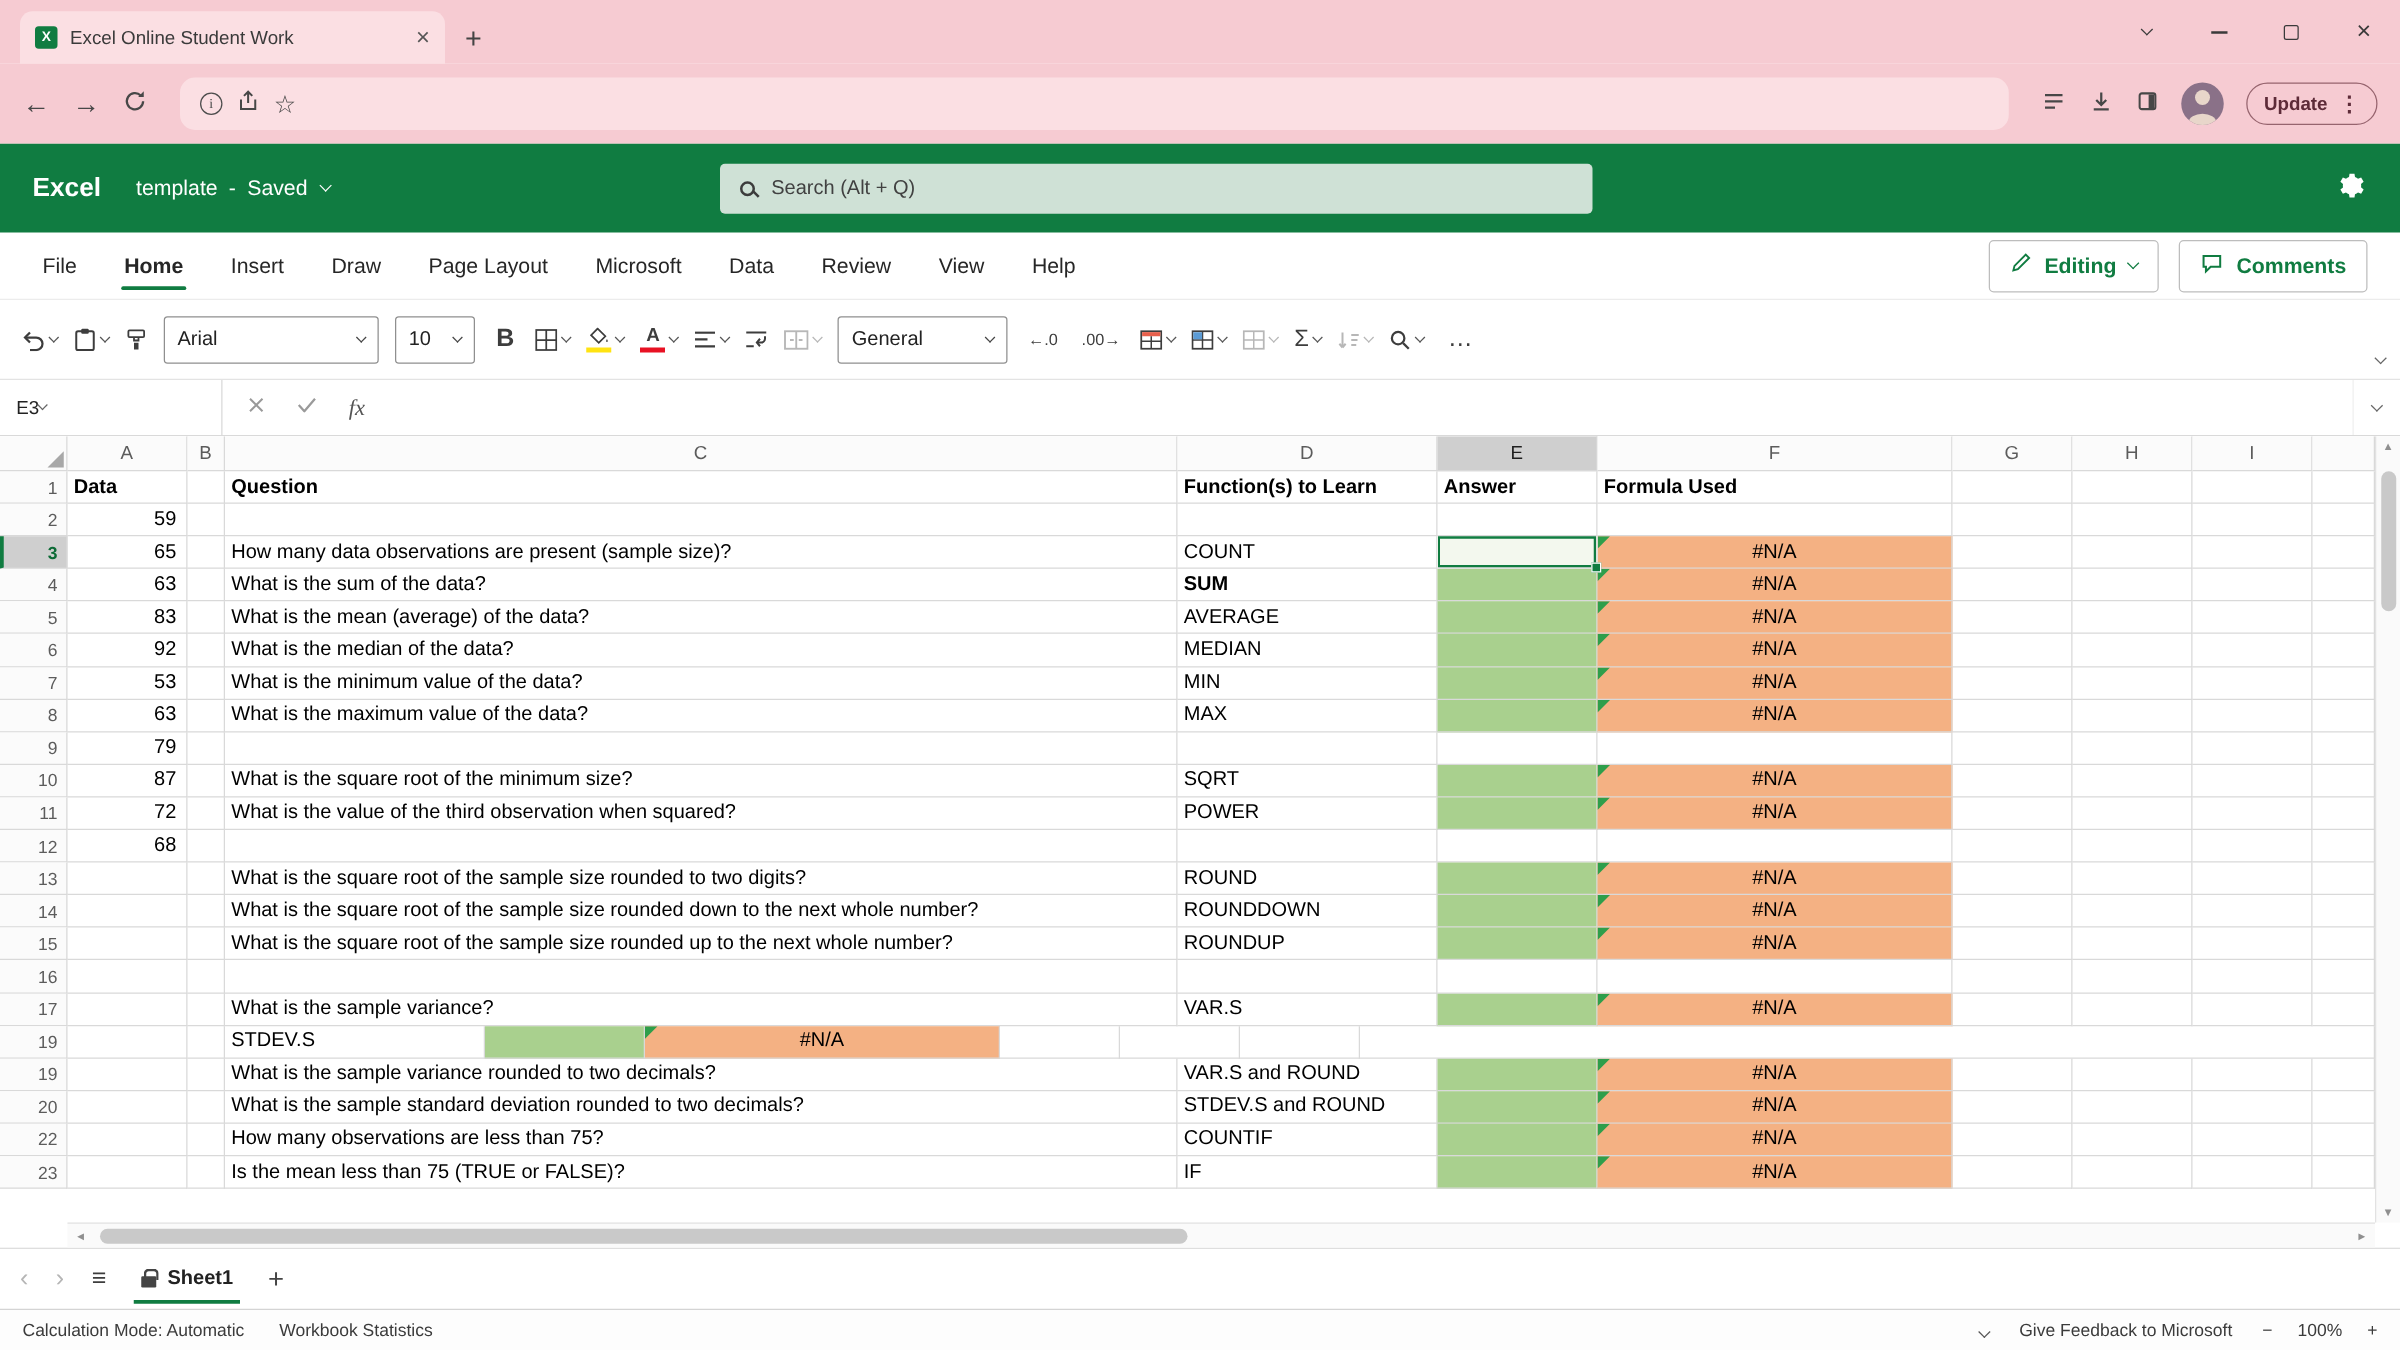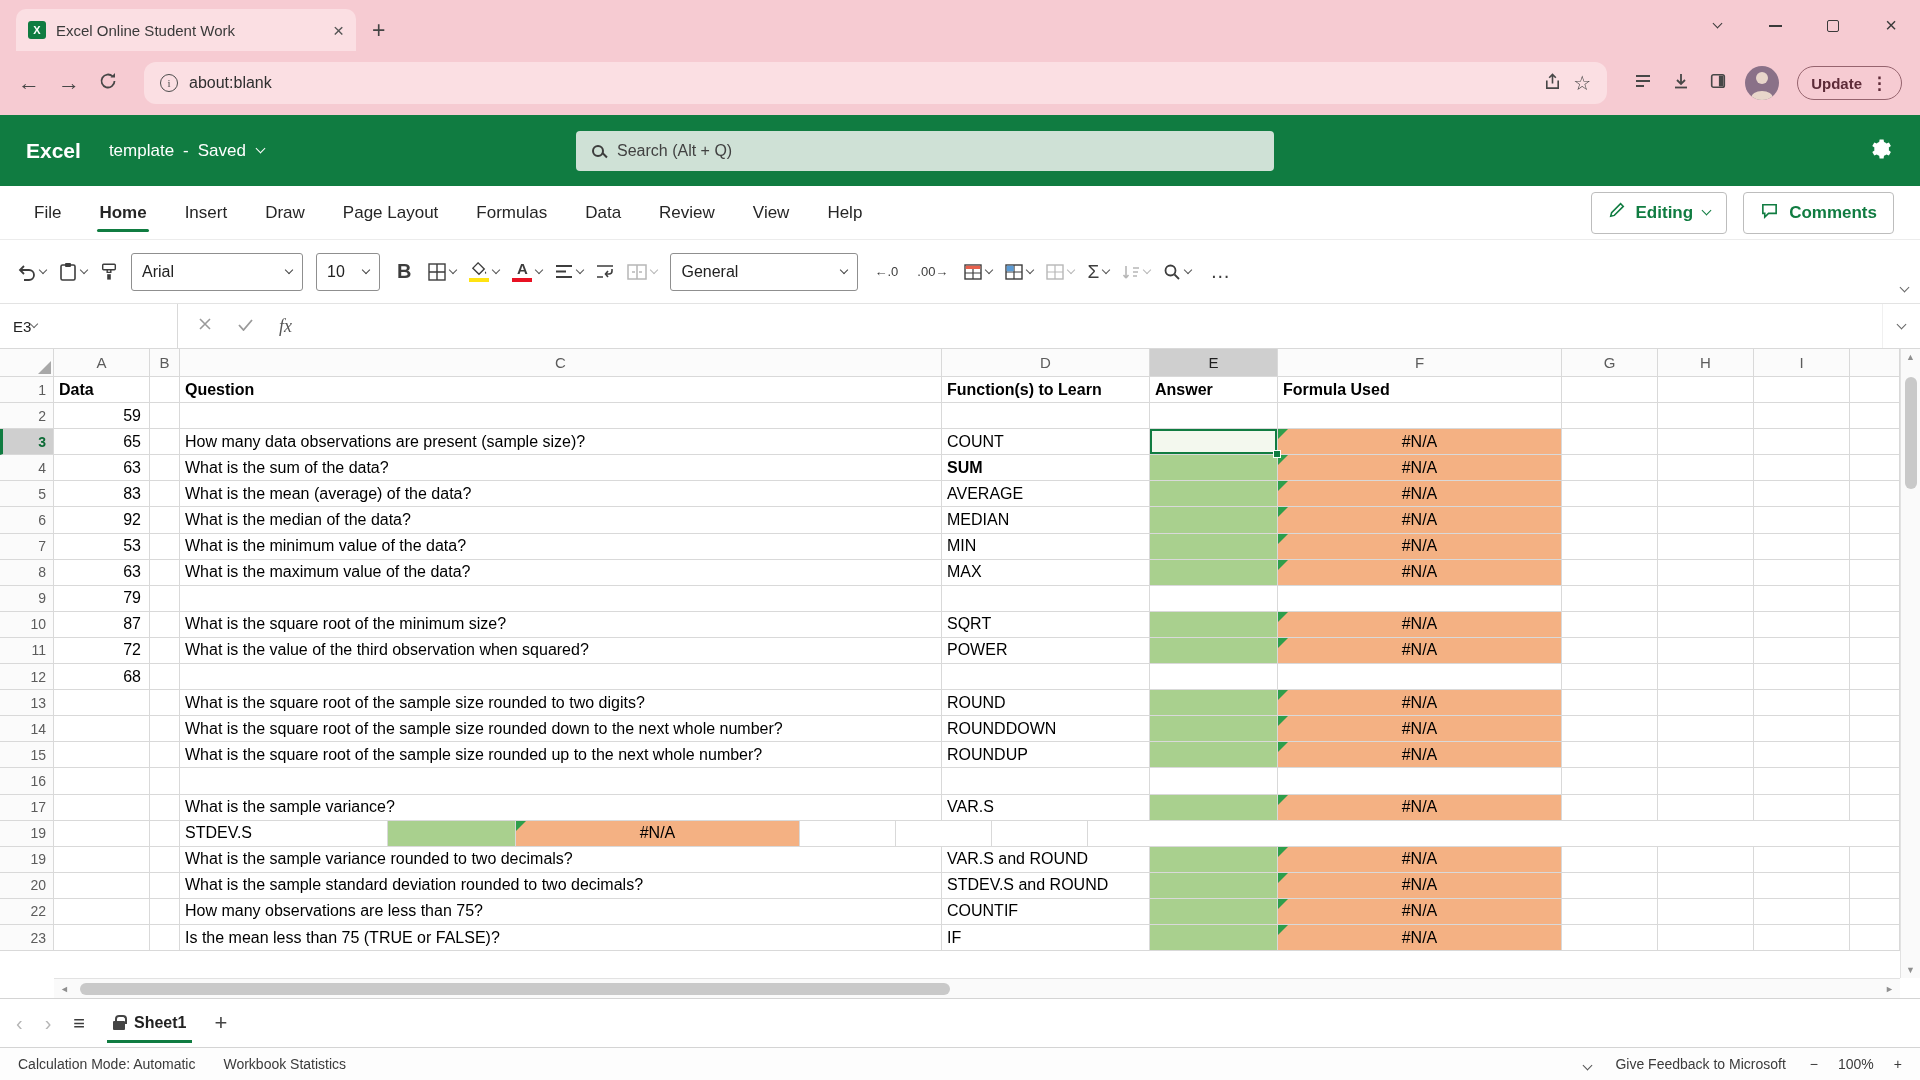--- a/index.html
+++ b/index.html
@@ -56,21 +56,21 @@
 
   
   .ribbon { height:64px; background:#fff; display:flex; align-items:center; padding:0 16px; gap:13px; border-bottom:1px solid #e3e3e3; position:relative; flex:0 0 auto; }
   .ricon { display:flex; align-items:center; gap:4px; color:#3d3d3d; }
   .ricon .chev { width:6px; height:6px; color:#555; }
   .disabled, .disabled .chev { color:#b7b7b7 !important; border-color:#b7b7b7; }
   .combo { height:38px; border:1px solid #8f8f8f; border-radius:3px; display:flex; align-items:center; justify-content:space-between; padding:0 10px; gap:10px; font-size:16px; color:#222; background:#fff; }
   .combo .chev { width:6px; height:6px; color:#444; }
   .font-combo { width:172px; }
   .size-combo { width:64px; }
-  .fmt-combo { width:188px; }
+  .fmt-combo { width:136px; }
   .bold-btn { font-size:20px; font-weight:700; color:#3d3d3d; padding:0 4px; }
   .stack { display:flex; flex-direction:column; align-items:center; line-height:1; gap:2px; }
   .bar { width:20px; height:4px; }
   .dec { font-size:13px; color:#3d3d3d; letter-spacing:0; padding:0 3px; }
   .more-btn { font-size:20px; color:#3d3d3d; padding:0 6px; }
   .ribbon-collapse { position:absolute; right:12px; bottom:8px; color:#666; }
 
   
   .fbar { height:45px; background:#fff; display:flex; align-items:stretch; border-bottom:1px solid #d9d9d9; flex:0 0 auto; }
   .namebox { width:178px; border-right:1px solid #d9d9d9; display:flex; align-items:center; padding:0 13px; font-size:15px; color:#222; }
@@ -155,21 +155,20 @@
     <span class="navicon">←</span>
     <span class="navicon">→</span>
     <span class="navicon">
       <svg width="20" height="20" viewBox="0 0 20 20">
           <path d="M16.5 10a6.5 6.5 0 1 1-1.9-4.6" fill="none" stroke="#474747" stroke-width="1.8"></path>
           <path d="M17 2v4.5h-4.5z" fill="#474747"></path>
         </svg>
     </span>
     <div class="addressbar">
       <span class="info-i">i</span>
-      <span class="url">about:blank</span>
       <span>
         <svg width="19" height="19" viewBox="0 0 20 20">
             <path d="M10 12V3M6.5 6L10 2.5 13.5 6" fill="none" stroke="#474747" stroke-width="1.7"></path>
             <path d="M4 9v8h12V9" fill="none" stroke="#474747" stroke-width="1.7"></path>
           </svg>
       </span>
       <span class="star">☆</span>
     </div>
     <span>
       <svg width="20" height="20" viewBox="0 0 20 20">
@@ -214,21 +213,21 @@
     </span>
   </div>
 
   <div class="menubar">
     <div class="menu-tabs" id="menu-tabs">
         <div class="menu-tab">File</div>
         <div class="menu-tab active">Home</div>
         <div class="menu-tab">Insert</div>
         <div class="menu-tab">Draw</div>
         <div class="menu-tab">Page Layout</div>
-        <div class="menu-tab">Formulas</div>
+        <div class="menu-tab">Microsoft</div>
         <div class="menu-tab">Data</div>
         <div class="menu-tab">Review</div>
         <div class="menu-tab">View</div>
         <div class="menu-tab">Help</div>
       </div>
     <div class="menu-right">
       <div class="btn-outline">
         <span>
           <svg width="18" height="18" viewBox="0 0 20 20">
               <path d="M3 17l1-4L14 3l3 3L7 16l-4 1z" fill="none" stroke="#107c41" stroke-width="1.7"></path>

